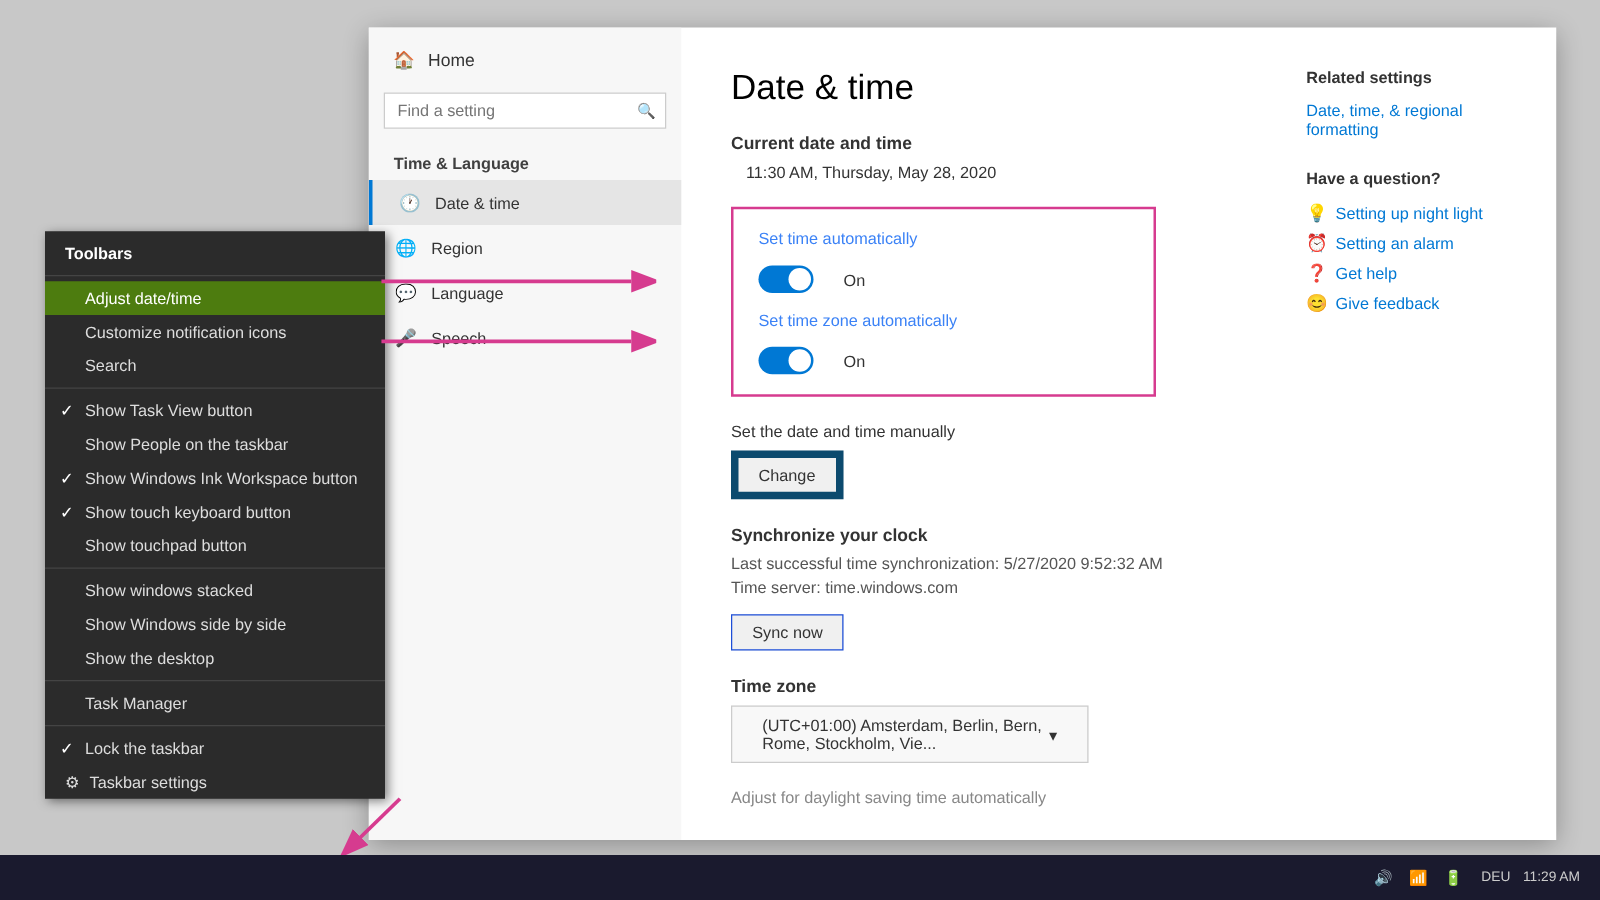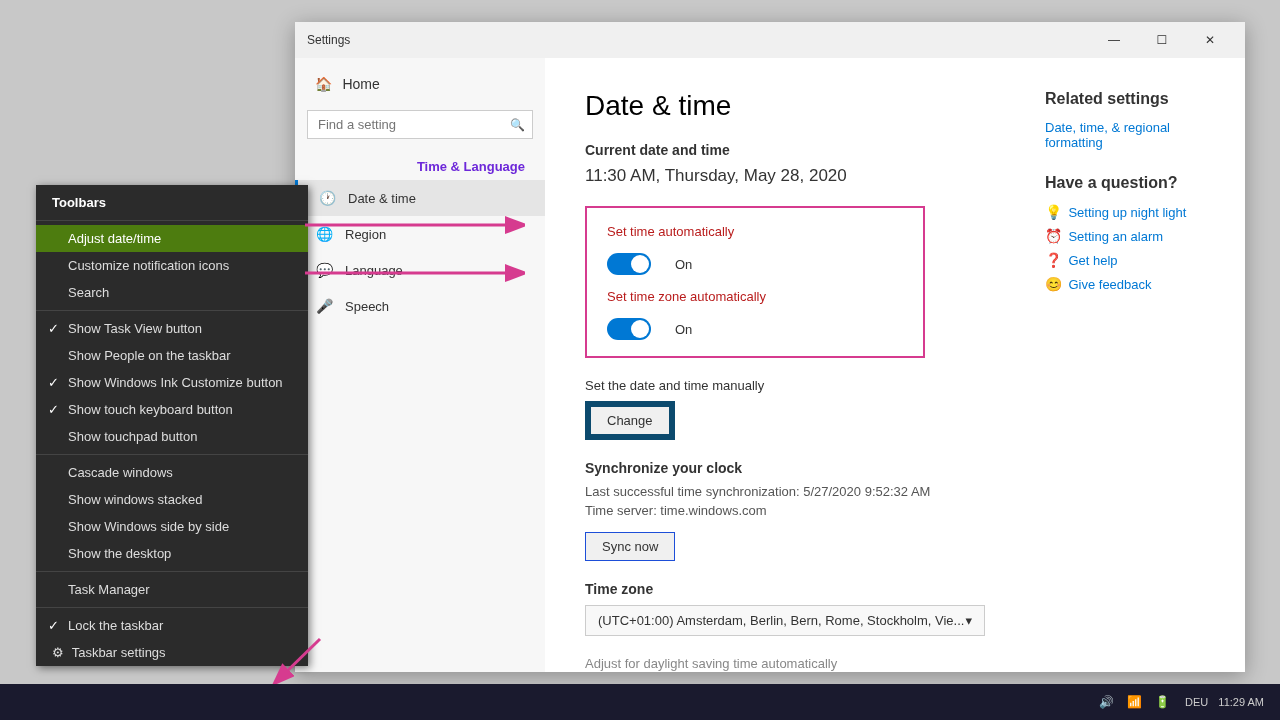--- a/index.html
+++ b/index.html
@@ -140,22 +140,21 @@
       right: 8px;
       top: 50%;
       transform: translateY(-50%);
       color: #666;
       font-size: 12px;
     }
     .nav-category {
       padding: 12px 20px 6px 20px;
       font-size: 13px;
       font-weight: 600;
-      color: #6d28d9;
-      text-align: right;
+      color: #404040;
     }
     .nav-item {
       display: flex;
       align-items: center;
       gap: 10px;
       padding: 8px 20px;
       cursor: pointer;
       font-size: 13px;
       color: #333;
     }
@@ -185,42 +184,43 @@
       color: #000;
       margin-bottom: 20px;
     }
     .section-title {
       font-size: 14px;
       font-weight: 600;
       color: #333;
       margin-bottom: 8px;
     }
     .current-time {
-      font-size: 17px;
-      color: #333;
-      margin-bottom: 20px;
+      font-size: 13px;
+      color: #333;
+      margin-bottom: 20px;
+      margin-left: 12px;
     }
 
     
     .toggle-box {
       border: 2px solid #d63b8f;
       padding: 16px 20px;
       margin-bottom: 20px;
       width: 340px;
     }
     .toggle-row {
       display: flex;
       align-items: center;
       justify-content: space-between;
       margin-bottom: 14px;
     }
     .toggle-row:last-child { margin-bottom: 0; }
     .toggle-label {
       font-size: 13px;
-      color: #b91c1c;
+      color: #3b82f6;
     }
     .toggle-control {
       display: flex;
       align-items: center;
       gap: 24px;
     }
     .toggle {
       width: 44px;
       height: 22px;
       background: #0078d4;
@@ -276,22 +276,22 @@
       font-size: 13px;
       cursor: pointer;
       margin-top: 10px;
       color: #333;
     }
 
     .timezone-section {
       margin-bottom: 20px;
     }
     .timezone-dropdown {
-      width: 400px;
-      padding: 7px 12px;
+      width: 286px;
+      padding: 7px 24px;
       border: 1px solid #ccc;
       font-size: 13px;
       background: #f8f8f8;
       display: flex;
       align-items: center;
       justify-content: space-between;
       cursor: pointer;
       color: #333;
     }
 
@@ -304,21 +304,21 @@
       margin-bottom: 8px;
     }
 
     
     .right-panel {
       width: 220px;
       padding: 32px 20px;
       flex-shrink: 0;
     }
     .related-title {
-      font-size: 16px;
+      font-size: 13px;
       font-weight: 600;
       color: #333;
       margin-bottom: 12px;
     }
     .related-link {
       font-size: 13px;
       color: #0078d4;
       cursor: pointer;
       margin-bottom: 8px;
       display: block;
@@ -404,53 +404,44 @@
   <div class="context-menu-separator"></div>
 
   <div class="context-menu-item highlighted">Adjust date/time</div>
   <div class="context-menu-item">Customize notification icons</div>
   <div class="context-menu-item">Search</div>
 
   <div class="context-menu-separator"></div>
 
   <div class="context-menu-item checked">Show Task View button</div>
   <div class="context-menu-item">Show People on the taskbar</div>
-  <div class="context-menu-item checked">Show Windows Ink Customize button</div>
+  <div class="context-menu-item checked">Show Windows Ink Workspace button</div>
   <div class="context-menu-item checked">Show touch keyboard button</div>
   <div class="context-menu-item">Show touchpad button</div>
 
   <div class="context-menu-separator"></div>
 
-  <div class="context-menu-item">Cascade windows</div>
   <div class="context-menu-item">Show windows stacked</div>
   <div class="context-menu-item">Show Windows side by side</div>
   <div class="context-menu-item">Show the desktop</div>
 
   <div class="context-menu-separator"></div>
 
   <div class="context-menu-item">Task Manager</div>
 
   <div class="context-menu-separator"></div>
 
   <div class="context-menu-item checked">Lock the taskbar</div>
   <div class="context-menu-item icon-item">
     <span>⚙</span>
     <span>Taskbar settings</span>
   </div>
 </div>
 
 <div class="settings-window">
-  <div class="title-bar">
-    <span class="title-bar-text">Settings</span>
-    <div class="title-bar-controls">
-      <button class="title-bar-btn">—</button>
-      <button class="title-bar-btn">☐</button>
-      <button class="title-bar-btn close">✕</button>
-    </div>
-  </div>
 
   <div class="settings-body">
 
     <div class="nav-panel">
       <div class="nav-home">
         <span>🏠</span>
         <span>Home</span>
       </div>
       <div class="nav-search">
         <input type="text" placeholder="Find a setting" style="">

